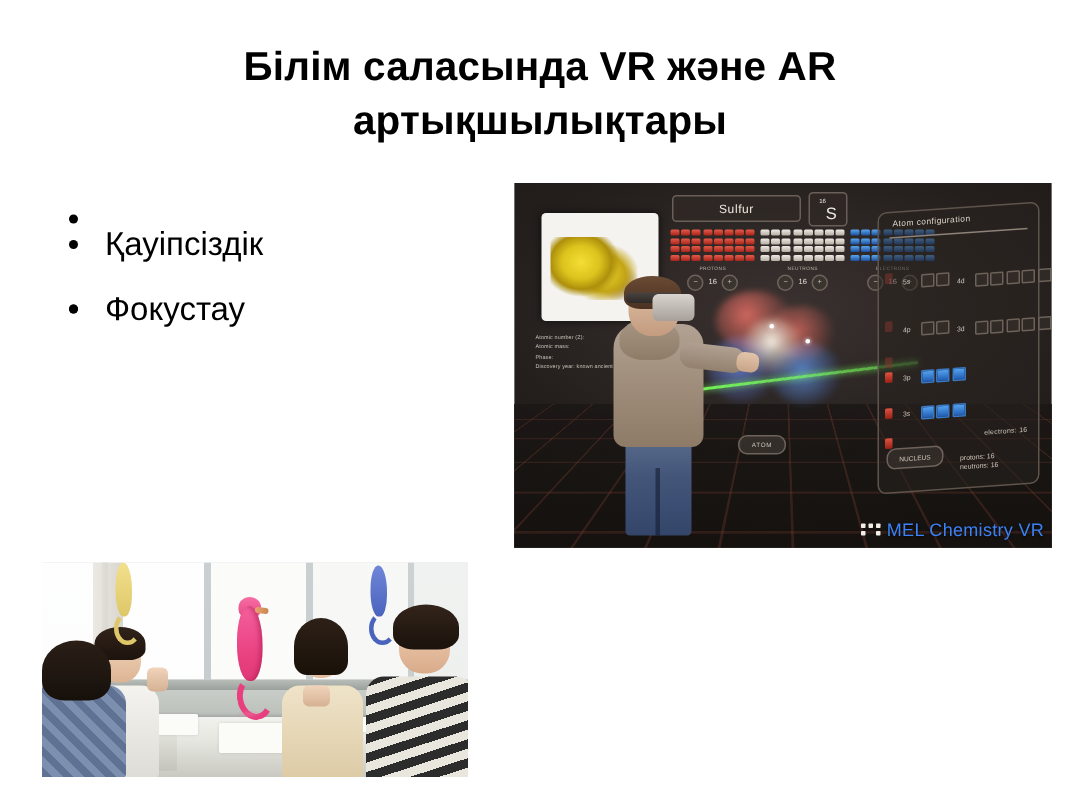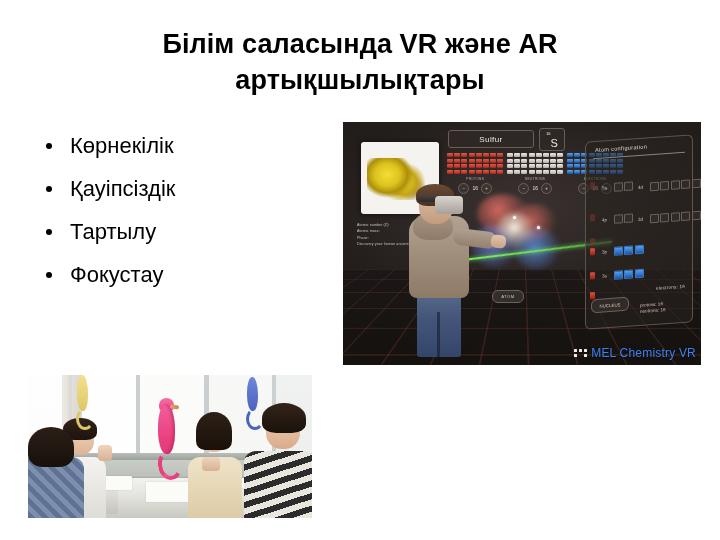--- a/index.html
+++ b/index.html
@@ -468,29 +468,27 @@
 <body>
 
 <div id="slide-title">
   <span class="tline">Білім саласында VR және AR</span>
   <span class="tline">артықшылықтары</span>
 </div>
 
 <ul id="bullet-list">
   <li>
     <span class="bullet-dot"></span>
-    <span>Көрнекілік</span>
   </li>
   <li>
     <span class="bullet-dot"></span>
     <span>Қауіпсіздік</span>
   </li>
   <li>
     <span class="bullet-dot"></span>
-    <span>Тартылу</span>
   </li>
   <li>
     <span class="bullet-dot"></span>
     <span>Фокустау</span>
   </li>
 </ul>
 
 <div id="vr-image">
   <div class="vr-inner">
     <div class="vr-bg"></div>

